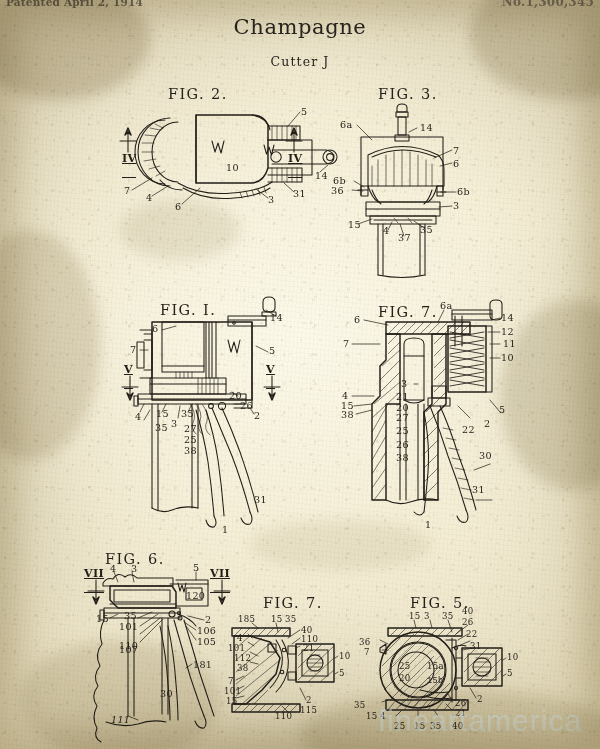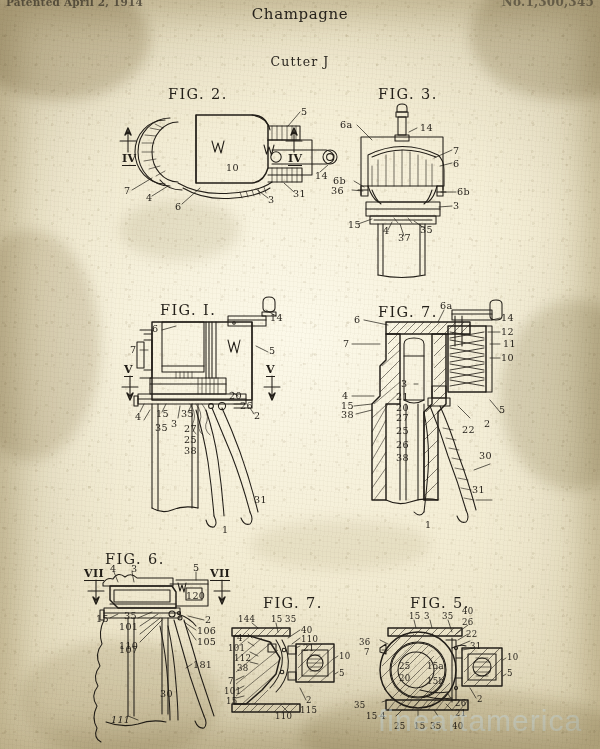--- a/index.html
+++ b/index.html
@@ -41,27 +41,27 @@
   .stain{position:absolute;border-radius:50%;pointer-events:none;mix-blend-mode:multiply;filter:blur(7px);}
   .edgeburn{
     position:absolute;inset:0;pointer-events:none;mix-blend-mode:multiply;
     box-shadow:inset 0 0 36px 14px rgba(176,164,132,.5), inset 0 0 90px 30px rgba(196,186,156,.3);
   }
   
   .hdrline{position:absolute;font-family:"DejaVu Serif",serif;color:#2b2720;white-space:nowrap;}
   #patdate{left:6px;top:-4px;font-size:10.5px;font-weight:700;letter-spacing:.2px;opacity:.62;}
   #patnum{right:6px;top:-5px;font-size:12px;font-weight:700;letter-spacing:.2px;opacity:.5;}
   #t1,#t2,#t3{left:0;width:600px;text-align:center;color:#2a2620;}
-  #t1{top:5px;font-size:15px;letter-spacing:.6px;}
+  #t1{top:15px;font-size:21px;letter-spacing:.6px;}
   #t2{top:28px;font-size:17.5px;letter-spacing:.6px;}
   #t3{top:54px;font-size:12.5px;letter-spacing:1.1px;}
   .figtitle{position:absolute;font-family:"DejaVu Serif",serif;font-size:14.5px;letter-spacing:1.4px;color:#231f19;white-space:nowrap;}
   .lbl{position:absolute;font-family:"DejaVu Serif",serif;font-size:9.6px;color:#221e18;white-space:nowrap;letter-spacing:.3px;}
   .lbl.sm{font-size:8.6px;}
-  .lbl.rom{font-size:11px;font-weight:700;letter-spacing:.4px;border-bottom:1.4px solid #221e18;padding-bottom:0px;line-height:1.05;}
+  .lbl.rom{font-size:11px;font-weight:700;letter-spacing:.4px;border-bottom:1.4px solid #221e18;padding-bottom:12px;line-height:1.05;text-decoration:underline;}
   svg{position:absolute;left:0;top:0;overflow:visible;}
   .ink{fill:none;stroke:#221e18;stroke-width:1.05;stroke-linecap:round;stroke-linejoin:round;}
   .ink2{fill:none;stroke:#221e18;stroke-width:1.45;stroke-linecap:round;stroke-linejoin:round;}
   .thin{fill:none;stroke:#221e18;stroke-width:.62;stroke-linecap:round;}
   .lead{fill:none;stroke:#221e18;stroke-width:.72;stroke-linecap:round;}
   .hatch{stroke:#221e18;stroke-width:.55;}
   .wm{position:absolute;color:#cfe1ea;opacity:.5;font-family:"Liberation Sans",sans-serif;font-size:30px;letter-spacing:1px;pointer-events:none;}
 </style>
 </head>
 <body>
@@ -671,21 +671,21 @@
       <path class="lead" d="M250 662 L258 664"></path>
       <path class="lead" d="M244 676 L236 680"></path>
       <path class="lead" d="M244 686 L236 690"></path>
       <path class="lead" d="M244 696 L236 698"></path>
       <path class="lead" d="M338 656 L335 658"></path>
       <path class="lead" d="M338 672 L335 674"></path>
       <path class="lead" d="M306 700 L300 688"></path>
       <path class="lead" d="M288 712 L282 706"></path>
     </g>
   </svg>
-  <div class="lbl sm" style="left:238px;top:614px;">144</div>
+  <div class="lbl sm" style="left:238px;top:614px;">185</div>
   <div class="lbl sm" style="left:271px;top:614px;">15</div>
   <div class="lbl sm" style="left:285px;top:614px;">35</div>
   <div class="lbl sm" style="left:301px;top:625px;">40</div>
   <div class="lbl sm" style="left:301px;top:634px;">110</div>
   <div class="lbl sm" style="left:303px;top:643px;">21</div>
   <div class="lbl sm" style="left:237px;top:633px;">4</div>
   <div class="lbl sm" style="left:228px;top:643px;">101</div>
   <div class="lbl sm" style="left:234px;top:653px;">112</div>
   <div class="lbl sm" style="left:237px;top:663px;">38</div>
   <div class="lbl sm" style="left:228px;top:676px;">7</div>
@@ -813,21 +813,21 @@
   <div class="lbl sm" style="left:442px;top:611px;">35</div>
   <div class="lbl sm" style="left:462px;top:606px;">40</div>
   <div class="lbl sm" style="left:462px;top:617px;">26</div>
   <div class="lbl sm" style="left:466px;top:629px;">22</div>
   <div class="lbl sm" style="left:470px;top:641px;">31</div>
   <div class="lbl sm" style="left:359px;top:637px;">36</div>
   <div class="lbl sm" style="left:364px;top:647px;">7</div>
   <div class="lbl sm" style="left:399px;top:661px;">25</div>
   <div class="lbl sm" style="left:399px;top:673px;">20</div>
   <div class="lbl sm" style="left:427px;top:661px;">15a</div>
-  <div class="lbl sm" style="left:427px;top:676px;">15b</div>
+  <div class="lbl sm" style="left:427px;top:676px;font-family:Liberation Mono, monospace;">15b</div>
   <div class="lbl sm" style="left:507px;top:652px;">10</div>
   <div class="lbl sm" style="left:507px;top:668px;">5</div>
   <div class="lbl sm" style="left:477px;top:694px;">2</div>
   <div class="lbl sm" style="left:455px;top:698px;">26</div>
   <div class="lbl sm" style="left:455px;top:708px;">21</div>
   <div class="lbl sm" style="left:354px;top:700px;">35</div>
   <div class="lbl sm" style="left:366px;top:711px;">15</div>
   <div class="lbl sm" style="left:380px;top:711px;">4</div>
   <div class="lbl sm" style="left:394px;top:721px;">25</div>
   <div class="lbl sm" style="left:414px;top:721px;">15</div>

